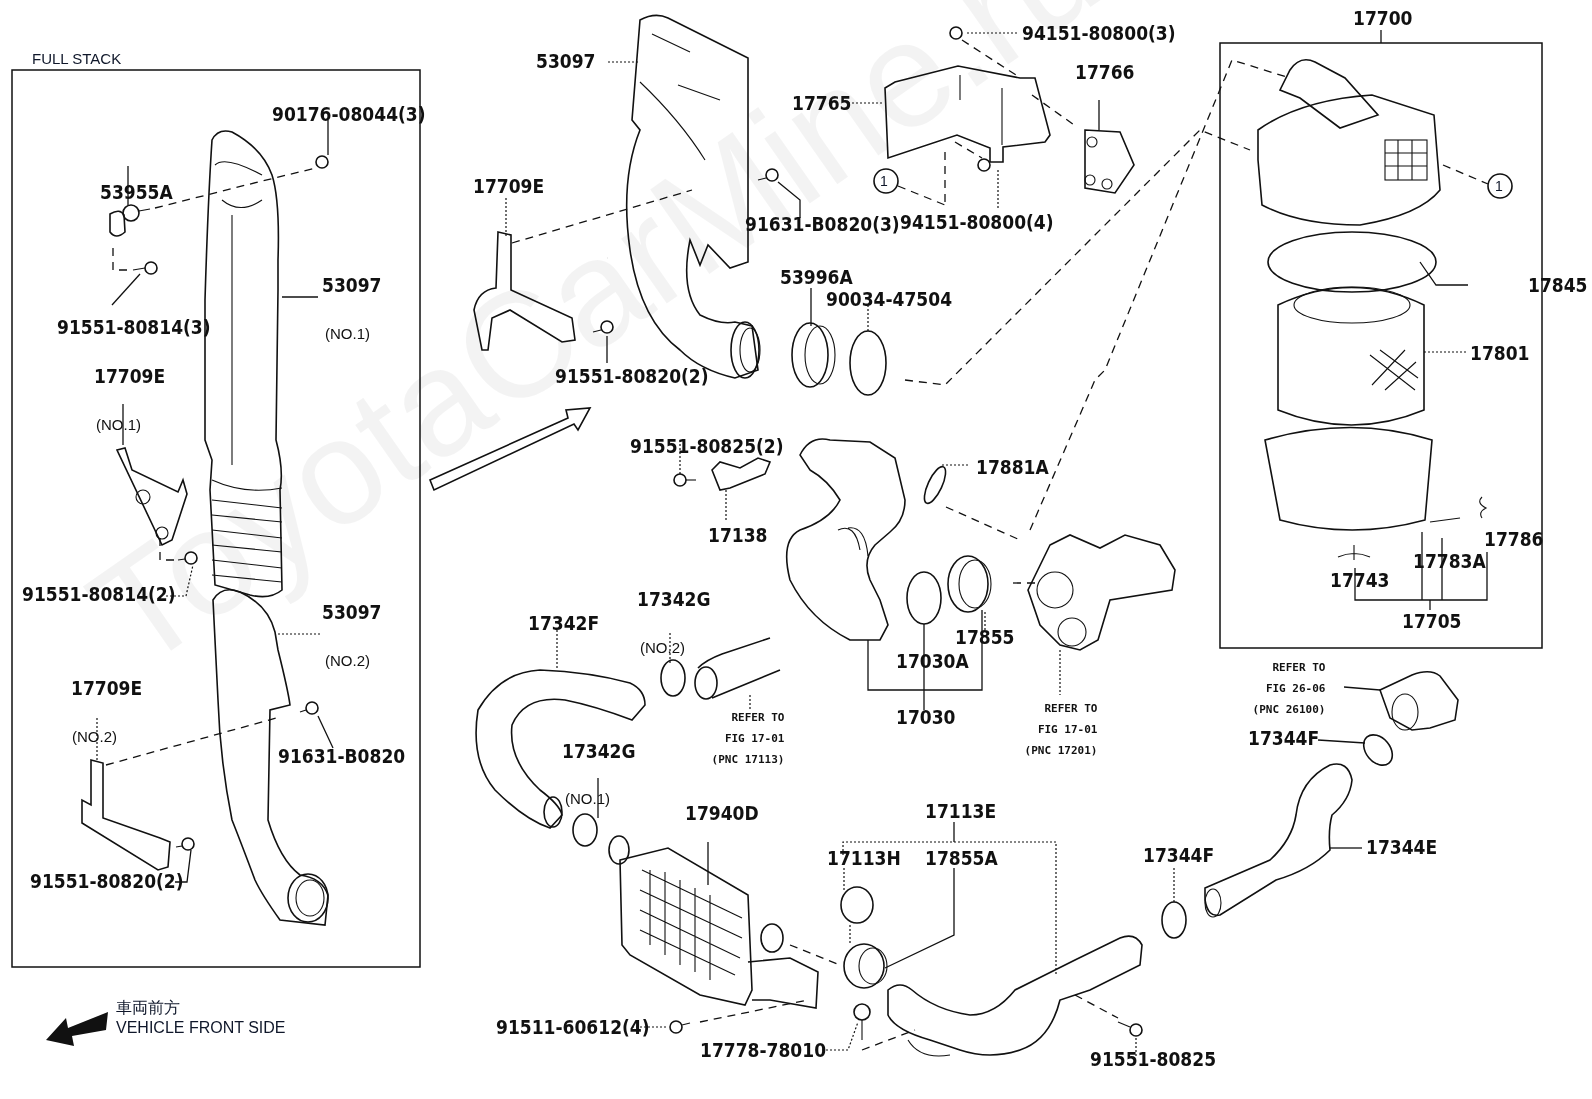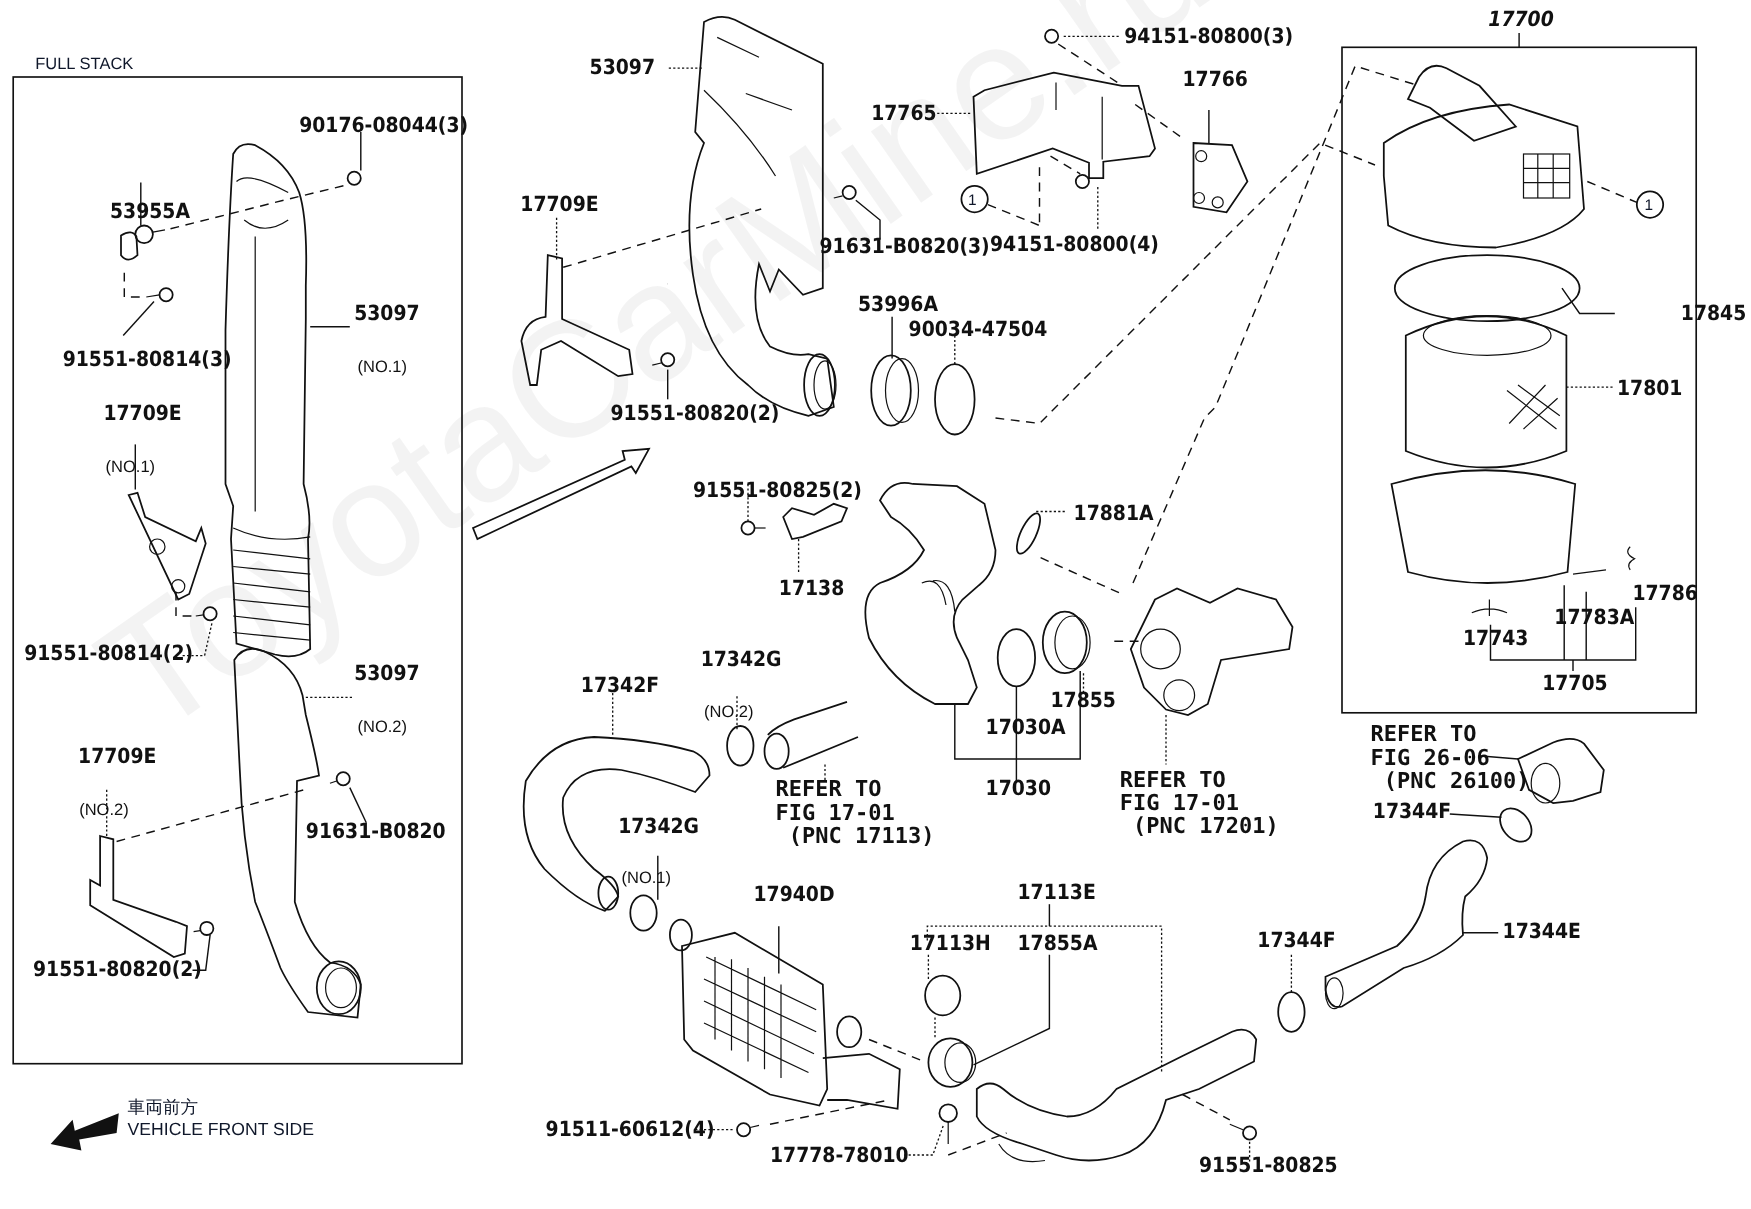--- a/index.html
+++ b/index.html
@@ -1,20 +1,20 @@
 <!DOCTYPE html>
 <html><head>
 <meta charset="utf-8">
 <style>
   html,body{margin:0;padding:0;background:#fff;}
   body{width:1592px;height:1099px;position:relative;overflow:hidden;font-family:"DejaVu Sans Mono","Liberation Mono",monospace;color:#111;}
   #diagram{position:absolute;left:0;top:0;width:1592px;height:1099px;}
   .lbl{position:absolute;font-family:"DejaVu Sans Condensed","DejaVu Sans",sans-serif;font-weight:bold;font-size:19px;letter-spacing:0px;white-space:nowrap;line-height:1;color:#111;}
   .sub{position:absolute;font-family:"Liberation Sans",sans-serif;font-size:15px;white-space:nowrap;line-height:1;color:#111;margin-top:28px;}
-  .ref{position:absolute;font-family:"DejaVu Sans Mono",monospace;font-weight:bold;font-size:20px;white-space:pre;line-height:21px;color:#111;}
+  .ref{position:absolute;font-family:"DejaVu Sans Mono",monospace;font-weight:bold;font-size:11px;white-space:pre;line-height:21px;color:#111;text-align:right;}
   .plain{position:absolute;font-family:"Liberation Sans",sans-serif;font-size:16px;white-space:nowrap;line-height:1;color:#0f172a;}
   .wm{position:absolute;left:60px;top:560px;font-family:"Liberation Sans",sans-serif;font-size:150px;color:#000;opacity:0.045;transform:rotate(-35deg);transform-origin:left top;white-space:nowrap;pointer-events:none;}
   svg .part{fill:none;stroke:#111;stroke-width:1.6;}
   svg .thin{fill:none;stroke:#111;stroke-width:1.1;}
   svg .dash{fill:none;stroke:#111;stroke-width:1.3;stroke-dasharray:8 6;}
   svg .dot{fill:none;stroke:#111;stroke-width:1.2;stroke-dasharray:2 2;}
   svg .lead{fill:none;stroke:#111;stroke-width:1.3;}
   svg .box{fill:none;stroke:#111;stroke-width:1.5;}
 </style>
 </head>
@@ -255,21 +255,21 @@
 <div class="lbl" style="left:555px;top:367px;">91551-80820(2)</div>
 <div class="lbl" style="left:792px;top:94px;">17765</div>
 <div class="lbl" style="left:1022px;top:24px;">94151-80800(3)</div>
 <div class="lbl" style="left:1075px;top:63px;">17766</div>
 <div class="lbl" style="left:900px;top:213px;">94151-80800(4)</div>
 <div class="lbl" style="left:780px;top:268px;">53996A</div>
 <div class="lbl" style="left:826px;top:290px;">90034-47504</div>
 <div class="plain" style="left:880px;top:174px;font-size:14px;">1</div>
 <div class="plain" style="left:1495px;top:179px;font-size:14px;">1</div>
 
-<div class="lbl" style="left:1353px;top:9px;font-style:italic;">17700</div>
+<div class="lbl" style="left:1353px;top:9px;">17700</div>
 <div class="lbl" style="left:1528px;top:276px;">17845</div>
 <div class="lbl" style="left:1470px;top:344px;">17801</div>
 <div class="lbl" style="left:1484px;top:530px;">17786</div>
 <div class="lbl" style="left:1413px;top:552px;">17783A</div>
 <div class="lbl" style="left:1330px;top:571px;">17743</div>
 <div class="lbl" style="left:1402px;top:612px;">17705</div>
 
 <div class="lbl" style="left:630px;top:417px;margin-top:20px;">91551-80825(2)</div>
 <div class="lbl" style="left:708px;top:526px;">17138</div>
 <div class="lbl" style="left:976px;top:458px;">17881A</div>

